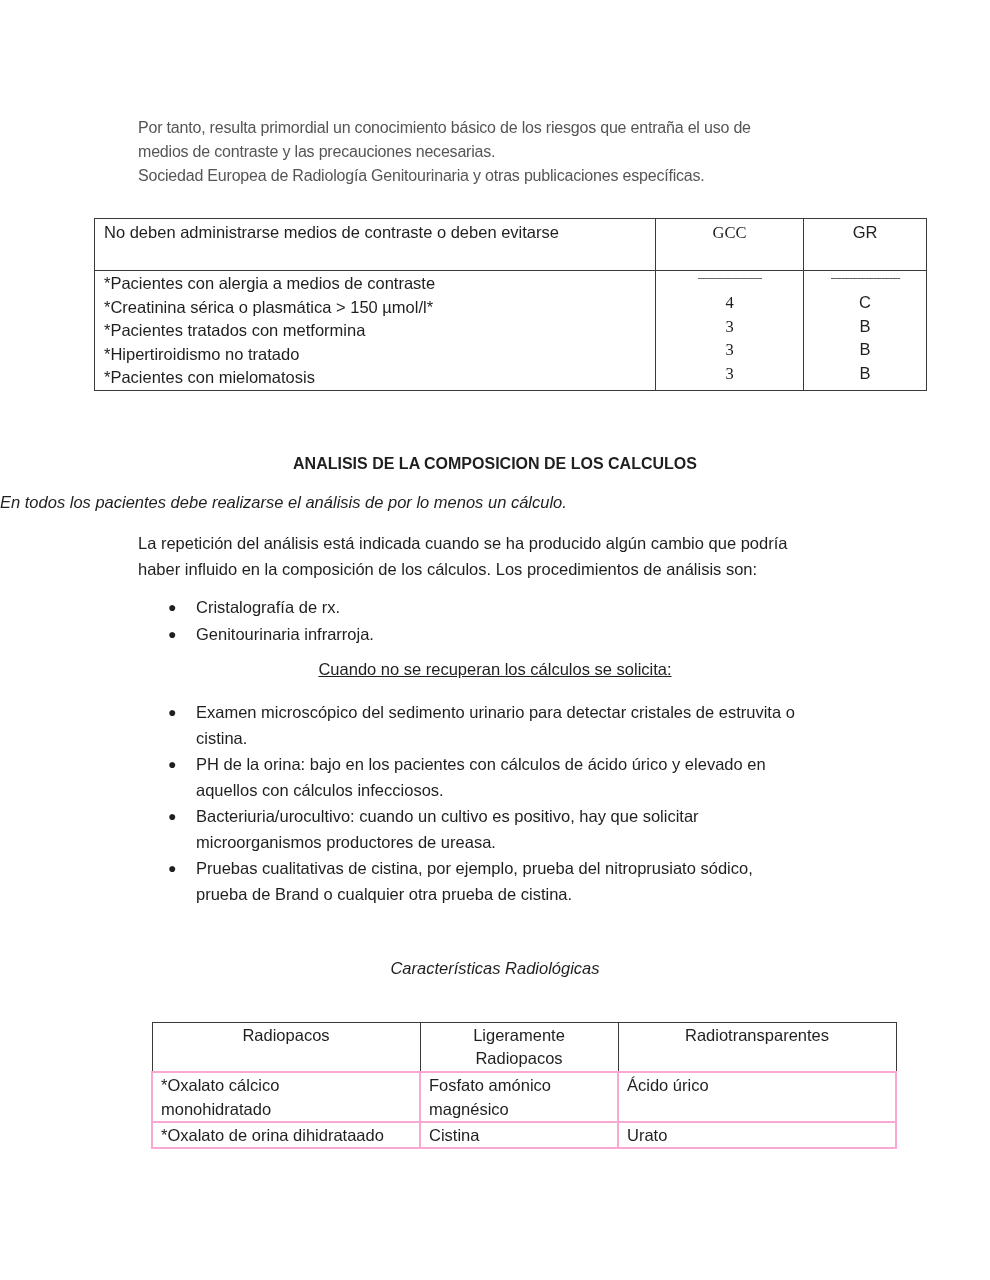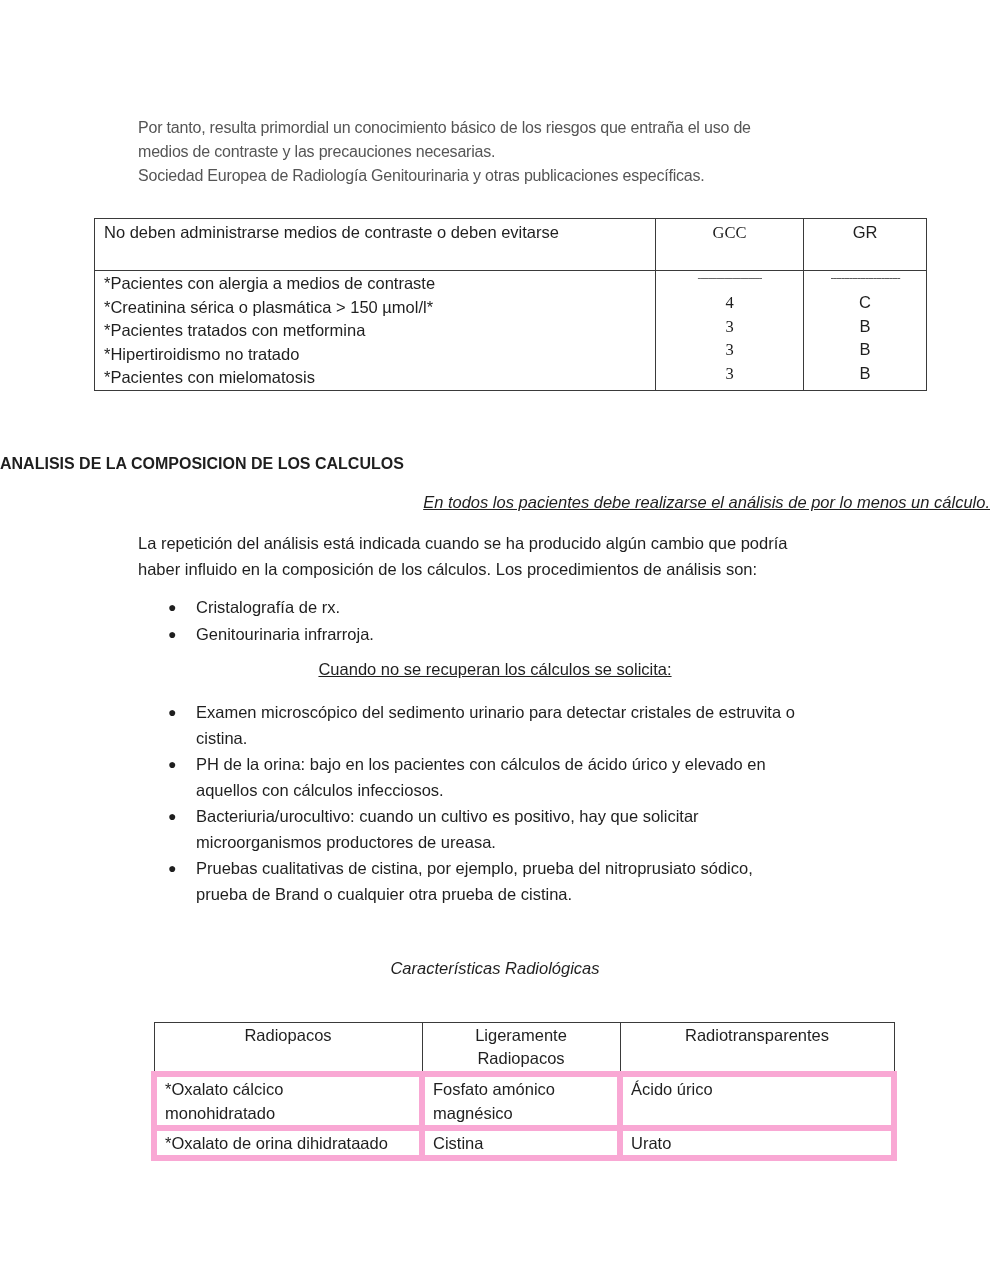--- a/index.html
+++ b/index.html
@@ -15,38 +15,38 @@
   .t1 td { border: 1px solid #3a3a3a; vertical-align: top; padding: 0; }
   .t1 .hdr td { height: 47px; }
   .t1 .c1 { width: 551px; padding-left: 9px; }
   .t1 .c2 { width: 147px; text-align: center; font-family: Liberation Serif, serif; }
   .t1 .c3 { text-align: center; }
   .t1 .hdr .c1, .t1 .hdr .c2, .t1 .hdr .c3 { padding-top: 4px; }
   .t1 .line { height: 23.6px; line-height: 23.6px; white-space: nowrap; }
   .t1 .dash { height: 20px; line-height: 12px; font-size: 11px; color: #444; letter-spacing: -1px; overflow: hidden; }
   .t1 .body-left { padding-top: 1px; }
 
-  .h2 { left: 0; width: 990px; top: 455px; font-weight: bold; font-size: 16px; color: #1f1f1f; }
-  .subline { left: 0; width: 990px; top: 493px; text-align: right; font-style: italic; text-decoration: underline; font-size: 16.5px; color: #1f1f1f; }
+  .h2 { left: 0; width: 990px; top: 455px; text-align: center; font-weight: bold; font-size: 16px; color: #1f1f1f; }
+  .subline { left: 0; width: 990px; top: 493px; text-align: left; font-style: italic; font-size: 16.5px; color: #1f1f1f; }
   .para { left: 138px; top: 530px; width: 720px; font-size: 16.5px; line-height: 26px; color: #1f1f1f; }
   .para div { white-space: nowrap; }
 
   .blist { left: 168px; width: 700px; font-size: 16.5px; color: #1f1f1f; }
   .blist .item { position: relative; padding-left: 28px; line-height: 26px; }
   .blist .item .bullet { position: absolute; left: 0; top: 0; font-size: 14px; }
   .blist .item .txt div { white-space: nowrap; }
   .b1 { top: 594px; }
   .b1 .item { line-height: 27px; }
   .cuando { left: 0; width: 990px; top: 660px; text-align: center; text-decoration: underline; font-size: 16.5px; color: #1f1f1f; }
   .b2 { top: 699px; }
 
   .caption { left: 0; width: 990px; top: 959px; text-align: center; font-style: italic; font-size: 16.5px; color: #1f1f1f; }
 
   .t2 { position: absolute; left: 151px; top: 1022px; width: 746px; font-size: 16.5px; color: #1f1f1f; border-radius: 27px; }
-  .t2 td { border: 6px solid #f9a8d4; vertical-align: top; padding: 0 8px; line-height: 24px; }
+  .t2 td { border: 2px solid #f9a8d4; vertical-align: top; padding: 0 8px; line-height: 24px; }
   .t2 th { border: 1px solid #3a3a3a; vertical-align: top; padding: 1px 4px 0; font-weight: normal; line-height: 23px; text-align: center; height: 47px; }
   .t2 .w1 { width: 259px; }
   .t2 .w2 { width: 189px; }
 </style>
 </head>
 <body>
 
 <div class="abs intro">
   <div>Por tanto, resulta primordial un conocimiento básico de los riesgos que entraña el uso de</div>
   <div>medios de contraste y las precauciones necesarias.</div>

